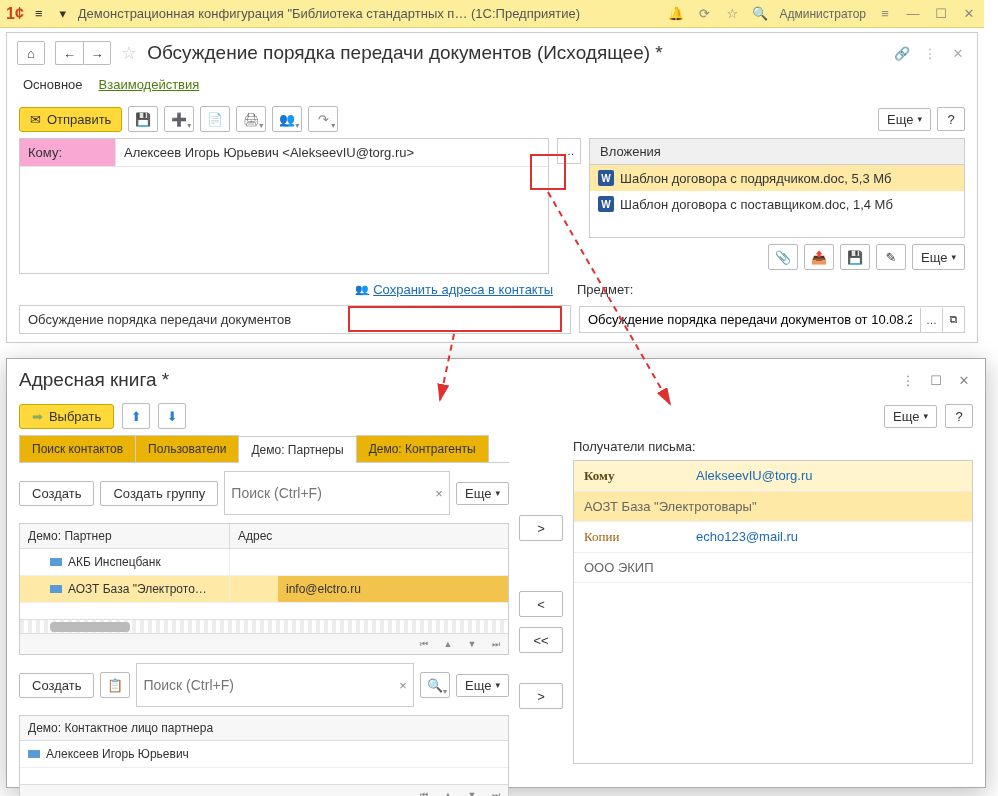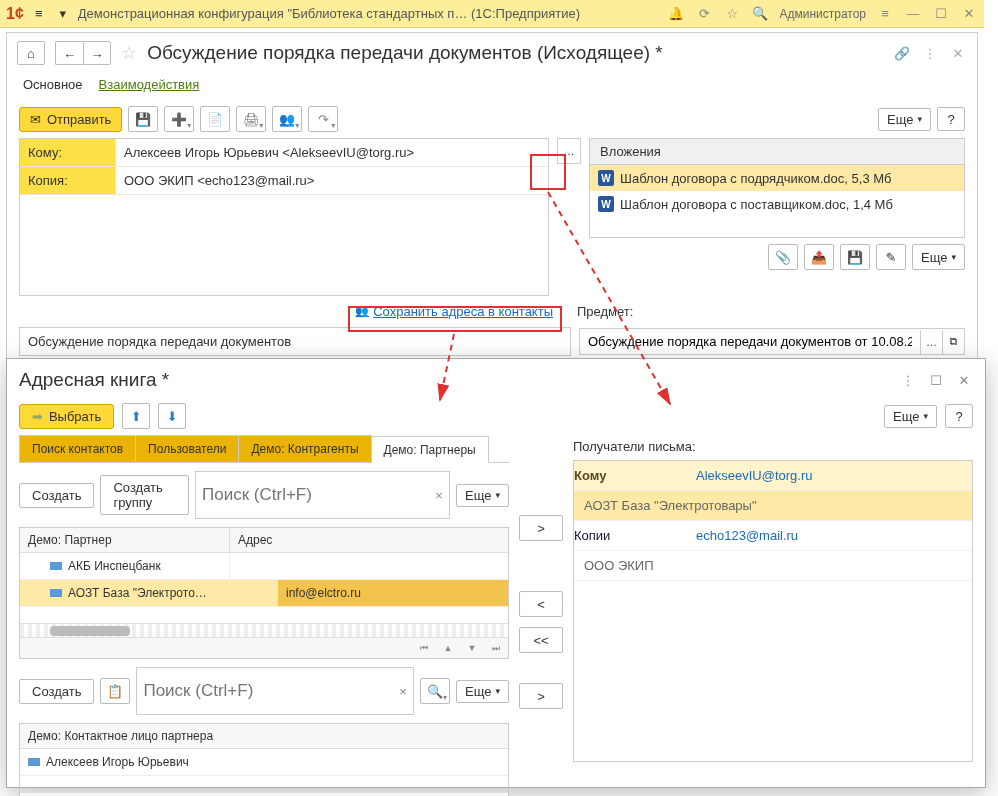--- a/index.html
+++ b/index.html
@@ -28,21 +28,21 @@
   .tb-btn { border: 1px solid #bbb; background: #fff; width: 30px; height: 26px; display: inline-flex; align-items: center; justify-content: center; cursor: pointer; border-radius: 2px; position: relative; }
   .tb-btn.dd::after { content: "▾"; font-size: 8px; position: absolute; right: 2px; bottom: 1px; color: #888; }
   .spacer { flex: 1; }
   .btn-more { border: 1px solid #bbb; background: #fff; padding: 3px 8px; display: flex; align-items: center; gap: 4px; cursor: pointer; border-radius: 2px; }
   .btn-help { border: 1px solid #bbb; background: #fff; width: 28px; height: 24px; display: inline-flex; align-items: center; justify-content: center; cursor: pointer; border-radius: 2px; }
   
   
   .recip-area { display: flex; padding: 0 12px 4px; gap: 8px; }
   .recip-left { flex: 1; border: 1px solid #ccc; }
   .recip-row { display: flex; }
-  .recip-label { width: 96px; padding: 6px 8px; background: #fde047; border-right: 1px solid #e5e5e5; border-bottom: 1px solid #e5e5e5; }
+  .recip-label { width: 96px; padding: 6px 8px; background: #f9a8d4; border-right: 1px solid #e5e5e5; border-bottom: 1px solid #e5e5e5; }
   .recip-val { flex: 1; padding: 6px 8px; border-bottom: 1px solid #e5e5e5; }
   .recip-empty { height: 100px; }
   .picker-box { width: 24px; border: 1px solid #ccc; display: flex; align-items: center; justify-content: center; height: 26px; align-self: flex-start; cursor: pointer; background: #fff; font-size: 11px; }
   .attach-right { width: 376px; }
   .attach-header { background: #f0f0f0; border: 1px solid #ccc; padding: 5px 10px; }
   .attach-list { border: 1px solid #ccc; border-top: none; }
   .attach-item { padding: 5px 8px; display: flex; align-items: center; gap: 6px; cursor: pointer; }
   .attach-item.selected { background: #ffe9a6; }
   .attach-icon { width: 16px; height: 16px; background: #2b579a; color: #fff; font-size: 10px; font-weight: bold; display: inline-flex; align-items: center; justify-content: center; border-radius: 2px; }
   .attach-tb { display: flex; justify-content: flex-end; gap: 6px; padding: 6px 0 4px; }
@@ -68,21 +68,21 @@
   
   .addr-body { display: flex; padding: 0 12px 10px; gap: 10px; height: 340px; }
   .addr-left { width: 490px; display: flex; flex-direction: column; }
   .addr-tabs { display: flex; border-bottom: 1px solid #ccc; }
   .addr-tab { padding: 6px 12px; border: 1px solid #ccc; border-bottom: none; background: #eab308; cursor: pointer; margin-right: -1px; font-size: 12px; }
   .addr-tab.active { background: #fff; position: relative; top: 1px; }
   
   .addr-subtb { display: flex; gap: 6px; padding: 8px 0; align-items: center; }
   .btn-create { border: 1px solid #bbb; background: #fff; padding: 4px 12px; cursor: pointer; border-radius: 2px; }
   .search-wrap { flex: 1; display: flex; border: 1px solid #ccc; align-items: center; }
-  .search-inp { flex: 1; border: none; outline: none; padding: 13px 6px; font-size: 17px; }
+  .search-inp { flex: 1; border: none; outline: none; padding: 13px 6px; font-size: 14px; }
   .search-x { width: 20px; text-align: center; cursor: pointer; color: #888; }
   
   .grid { border: 1px solid #ccc; }
   .grid-head { display: flex; background: #f7f7f7; border-bottom: 1px solid #ddd; }
   .gh-cell { padding: 5px 8px; border-right: 1px solid #ddd; font-size: 12px; }
   .gh-cell:first-child { width: 210px; }
   .gh-cell:last-child { flex: 1; border-right: none; }
   .grid-row { display: flex; border-bottom: 1px solid #eee; cursor: pointer; gap: 48px; }
   .grid-row.selected { background: #ffe9a6; }
   .gc { padding: 6px 8px; font-size: 12px; display: flex; align-items: center; gap: 6px; }
@@ -95,21 +95,21 @@
   
   .addr-mid { width: 44px; display: flex; flex-direction: column; gap: 10px; padding-top: 80px; }
   .xfer-btn { border: 1px solid #bbb; background: #fff; height: 26px; display: flex; align-items: center; justify-content: center; cursor: pointer; border-radius: 2px; }
   
   .addr-right { flex: 1; }
   .recip-title { padding: 4px 0 6px; }
   .recip-grid { border: 1px solid #ccc; }
   .rg-row { display: flex; border-bottom: 1px solid #eee; }
   .rg-row.sel1 { background: #fff4cc; }
   .rg-row.sel2 { background: #ffe9a6; }
-  .rg-label { width: 112px; padding: 7px 0; font-weight: bold; color: #5a4a1d; }
+  .rg-label { width: 112px; padding: 7px 10px; font-weight: bold; color: #5a4a1d; font-family: Liberation Serif, serif; }
   .rg-val { flex: 1; padding: 7px 10px; color: #1a6bb8; }
   .rg-txt { padding: 7px 10px; color: #666; }
   
   .grid-footer-nav { display: flex; justify-content: flex-end; gap: 4px; padding: 2px; background: #f7f7f7; border-top: 1px solid #ddd; }
   .gf-btn { width: 20px; height: 16px; display: inline-flex; align-items: center; justify-content: center; font-size: 9px; color: #888; cursor: pointer; }
   
   
   .redbox { position: absolute; border: 2px solid #e03030; pointer-events: none; }
   .red-arrow { position: absolute; pointer-events: none; }
   
@@ -185,24 +185,20 @@
       </div>
     <div class="btn-help">?</div>
   </div>
 
   <div class="recip-area">
     <div class="recip-left">
       <div class="recip-row">
         <div class="recip-label">Кому:</div>
         <div class="recip-val">Алексеев Игорь Юрьевич &lt;AlekseevIU@torg.ru&gt;</div>
       </div>
-      <div class="recip-row">
-        <div class="recip-label">Копия:</div>
-        <div class="recip-val">ООО ЭКИП &lt;echo123@mail.ru&gt;</div>
-      </div>
       <div class="recip-empty"></div>
     </div>
     <div class="picker-box">…</div>
     <div class="attach-right">
       <div class="attach-header">Вложения</div>
       <div class="attach-list">
         <div class="attach-item selected">
           <span class="attach-icon">W</span>
           <span>Шаблон договора с подрядчиком.doc, 5,3 Мб</span>
         </div>
@@ -268,22 +264,22 @@
         <span style="font-size:9px;">▾</span>
       </div>
     <div class="btn-help">?</div>
   </div>
 
   <div class="addr-body">
     <div class="addr-left">
       <div class="addr-tabs">
         <div class="addr-tab">Поиск контактов</div>
         <div class="addr-tab">Пользователи</div>
+        <div class="addr-tab active">Демо: Партнеры</div>
         <div class="addr-tab">Демо: Контрагенты</div>
-        <div class="addr-tab active">Демо: Партнеры</div>
       </div>
 
       <div class="addr-subtb">
         <div class="btn-create">Создать</div>
         <div class="btn-create">Создать группу</div>
         <div class="search-wrap">
           <input class="search-inp" placeholder="Поиск (Ctrl+F)" style="">
           <span class="search-x">×</span>
         </div>
         <div class="btn-more">
@@ -372,21 +368,21 @@
       <div class="recip-title">Получатели письма:</div>
       <div class="recip-grid">
         <div class="rg-row sel1">
           <div class="rg-label">Кому</div>
           <div class="rg-val">AlekseevIU@torg.ru</div>
         </div>
         <div class="rg-row sel2">
           <div class="rg-txt" style="width:100%;">АОЗТ База "Электротовары"</div>
         </div>
         <div class="rg-row">
-          <div class="rg-label" style="color:#0f172a;font-weight:normal;">Копии</div>
+          <div class="rg-label" style="color:#a16207;font-weight:normal;">Копии</div>
           <div class="rg-val">echo123@mail.ru</div>
         </div>
         <div class="rg-row">
           <div class="rg-txt" style="width:100%;">ООО ЭКИП</div>
         </div>
         <div style="height:180px;"></div>
       </div>
     </div>
   </div>
 </div>

